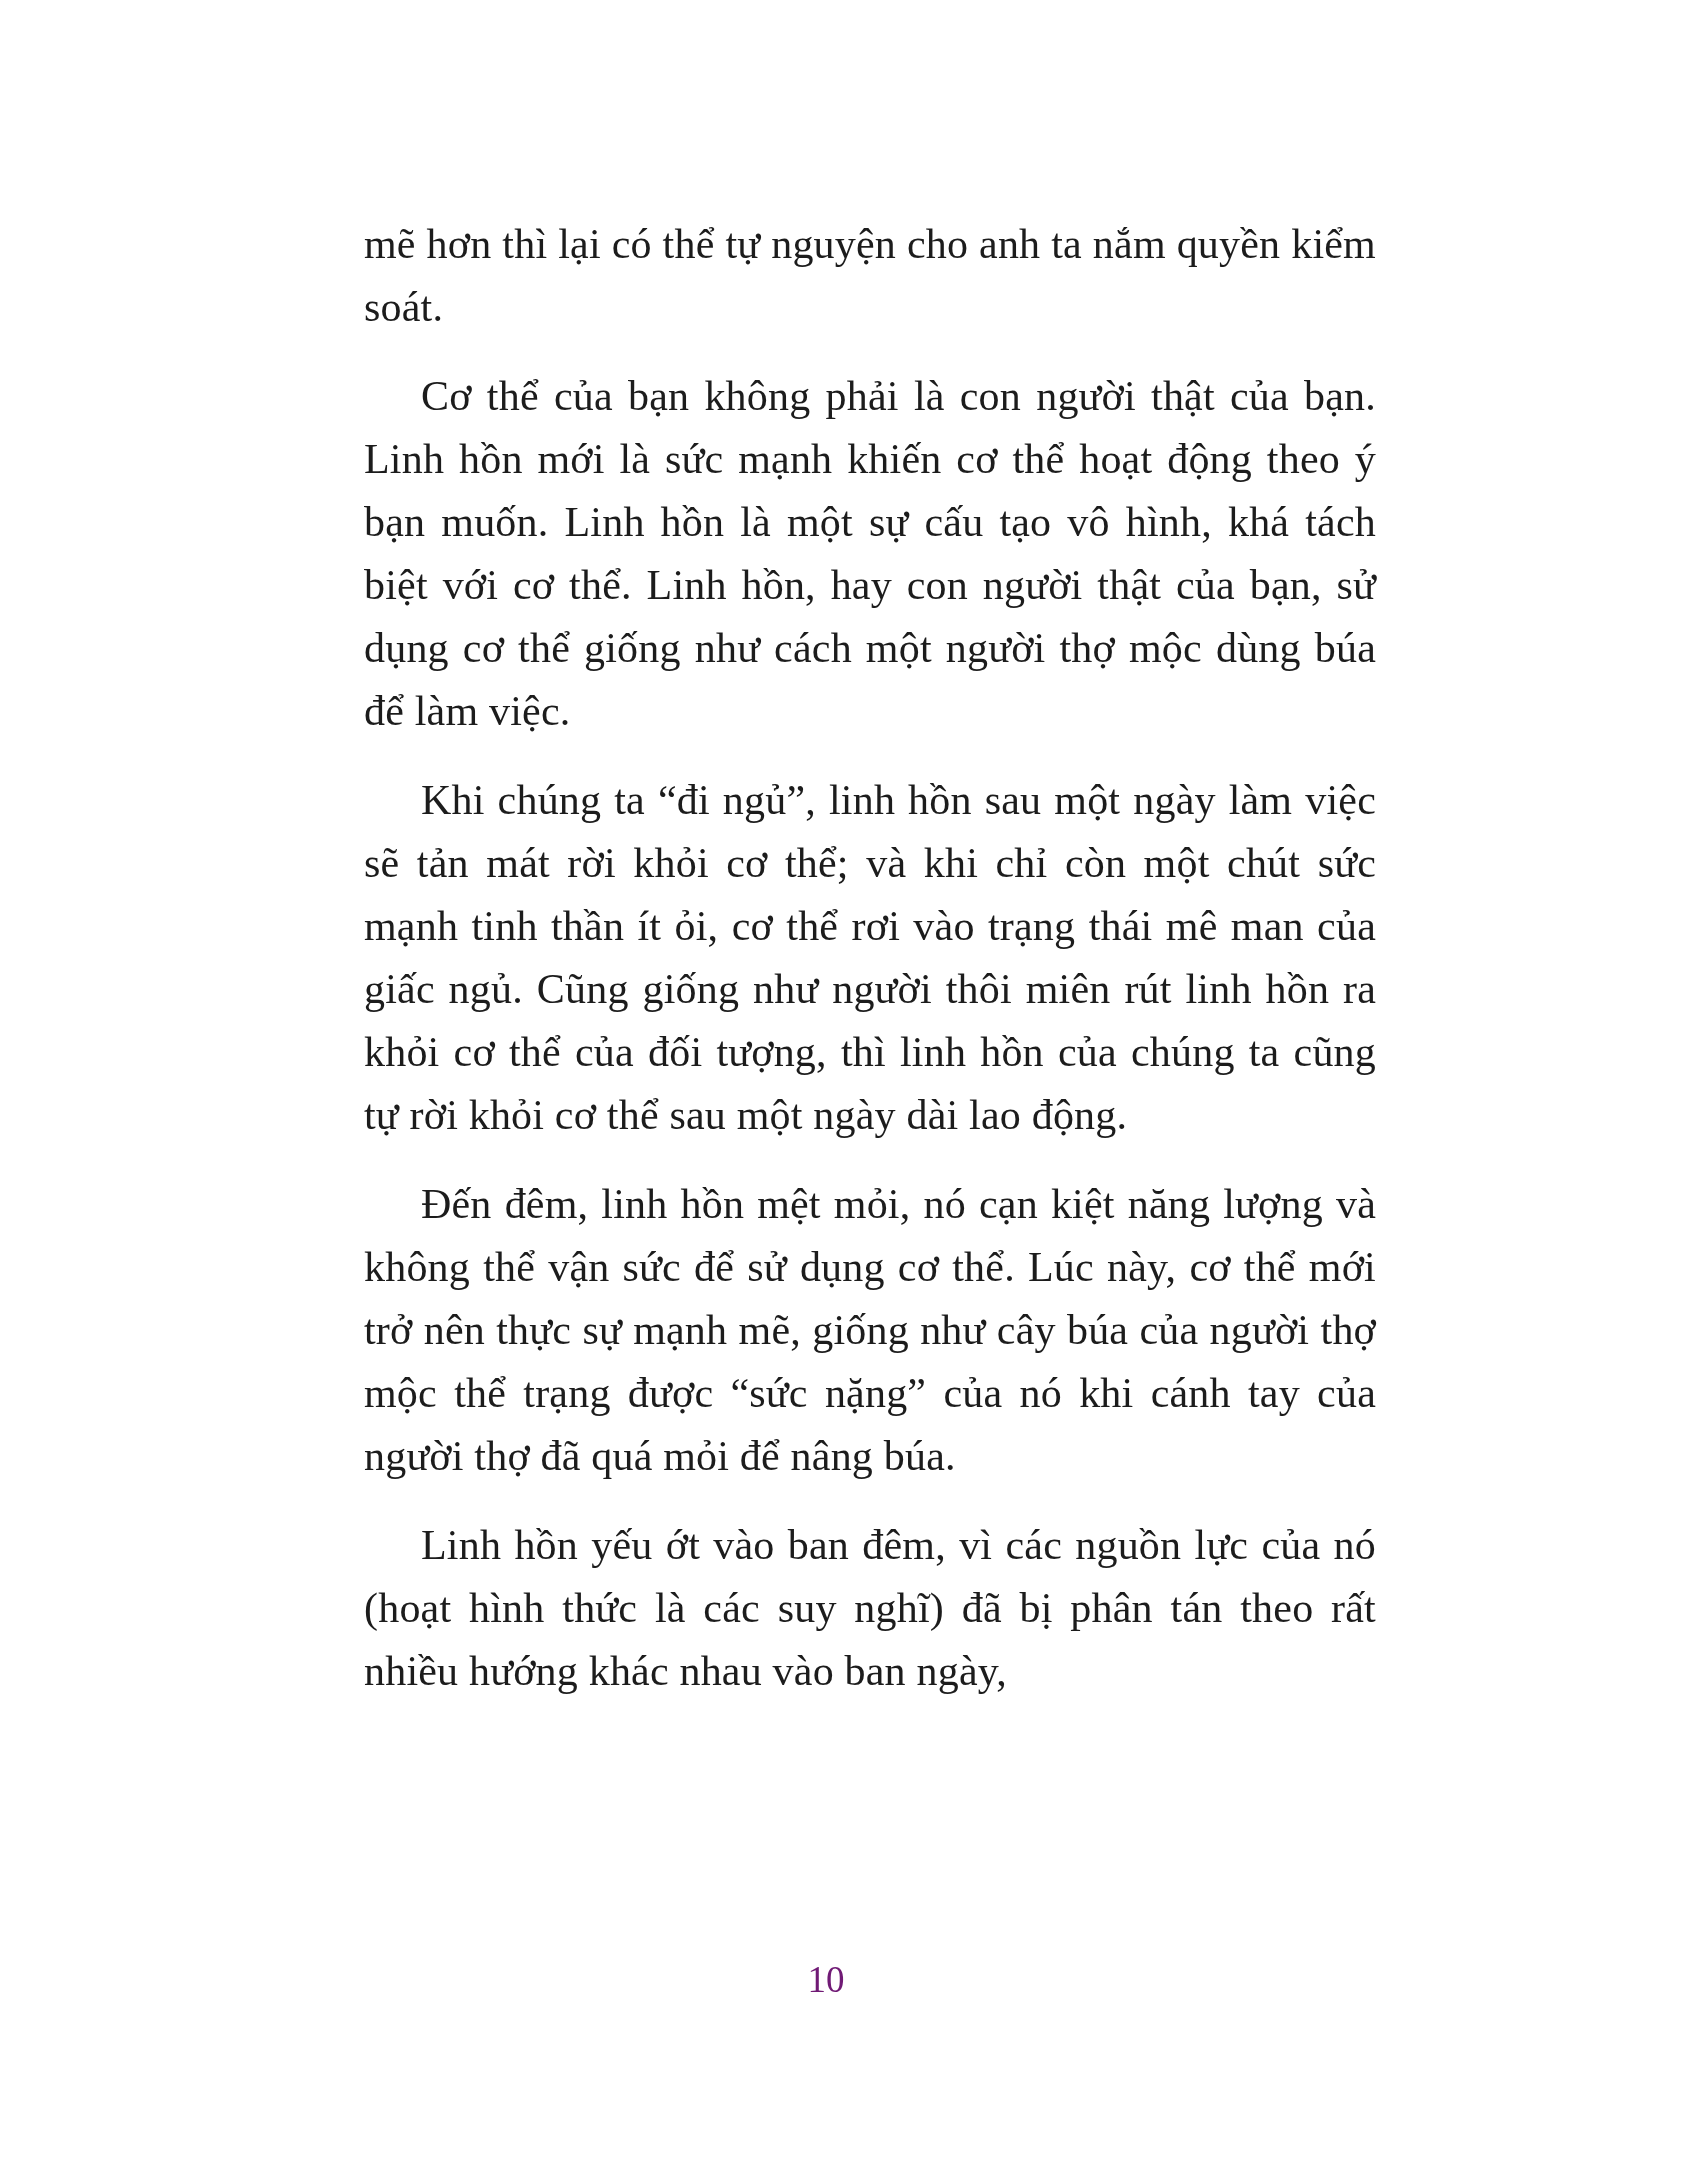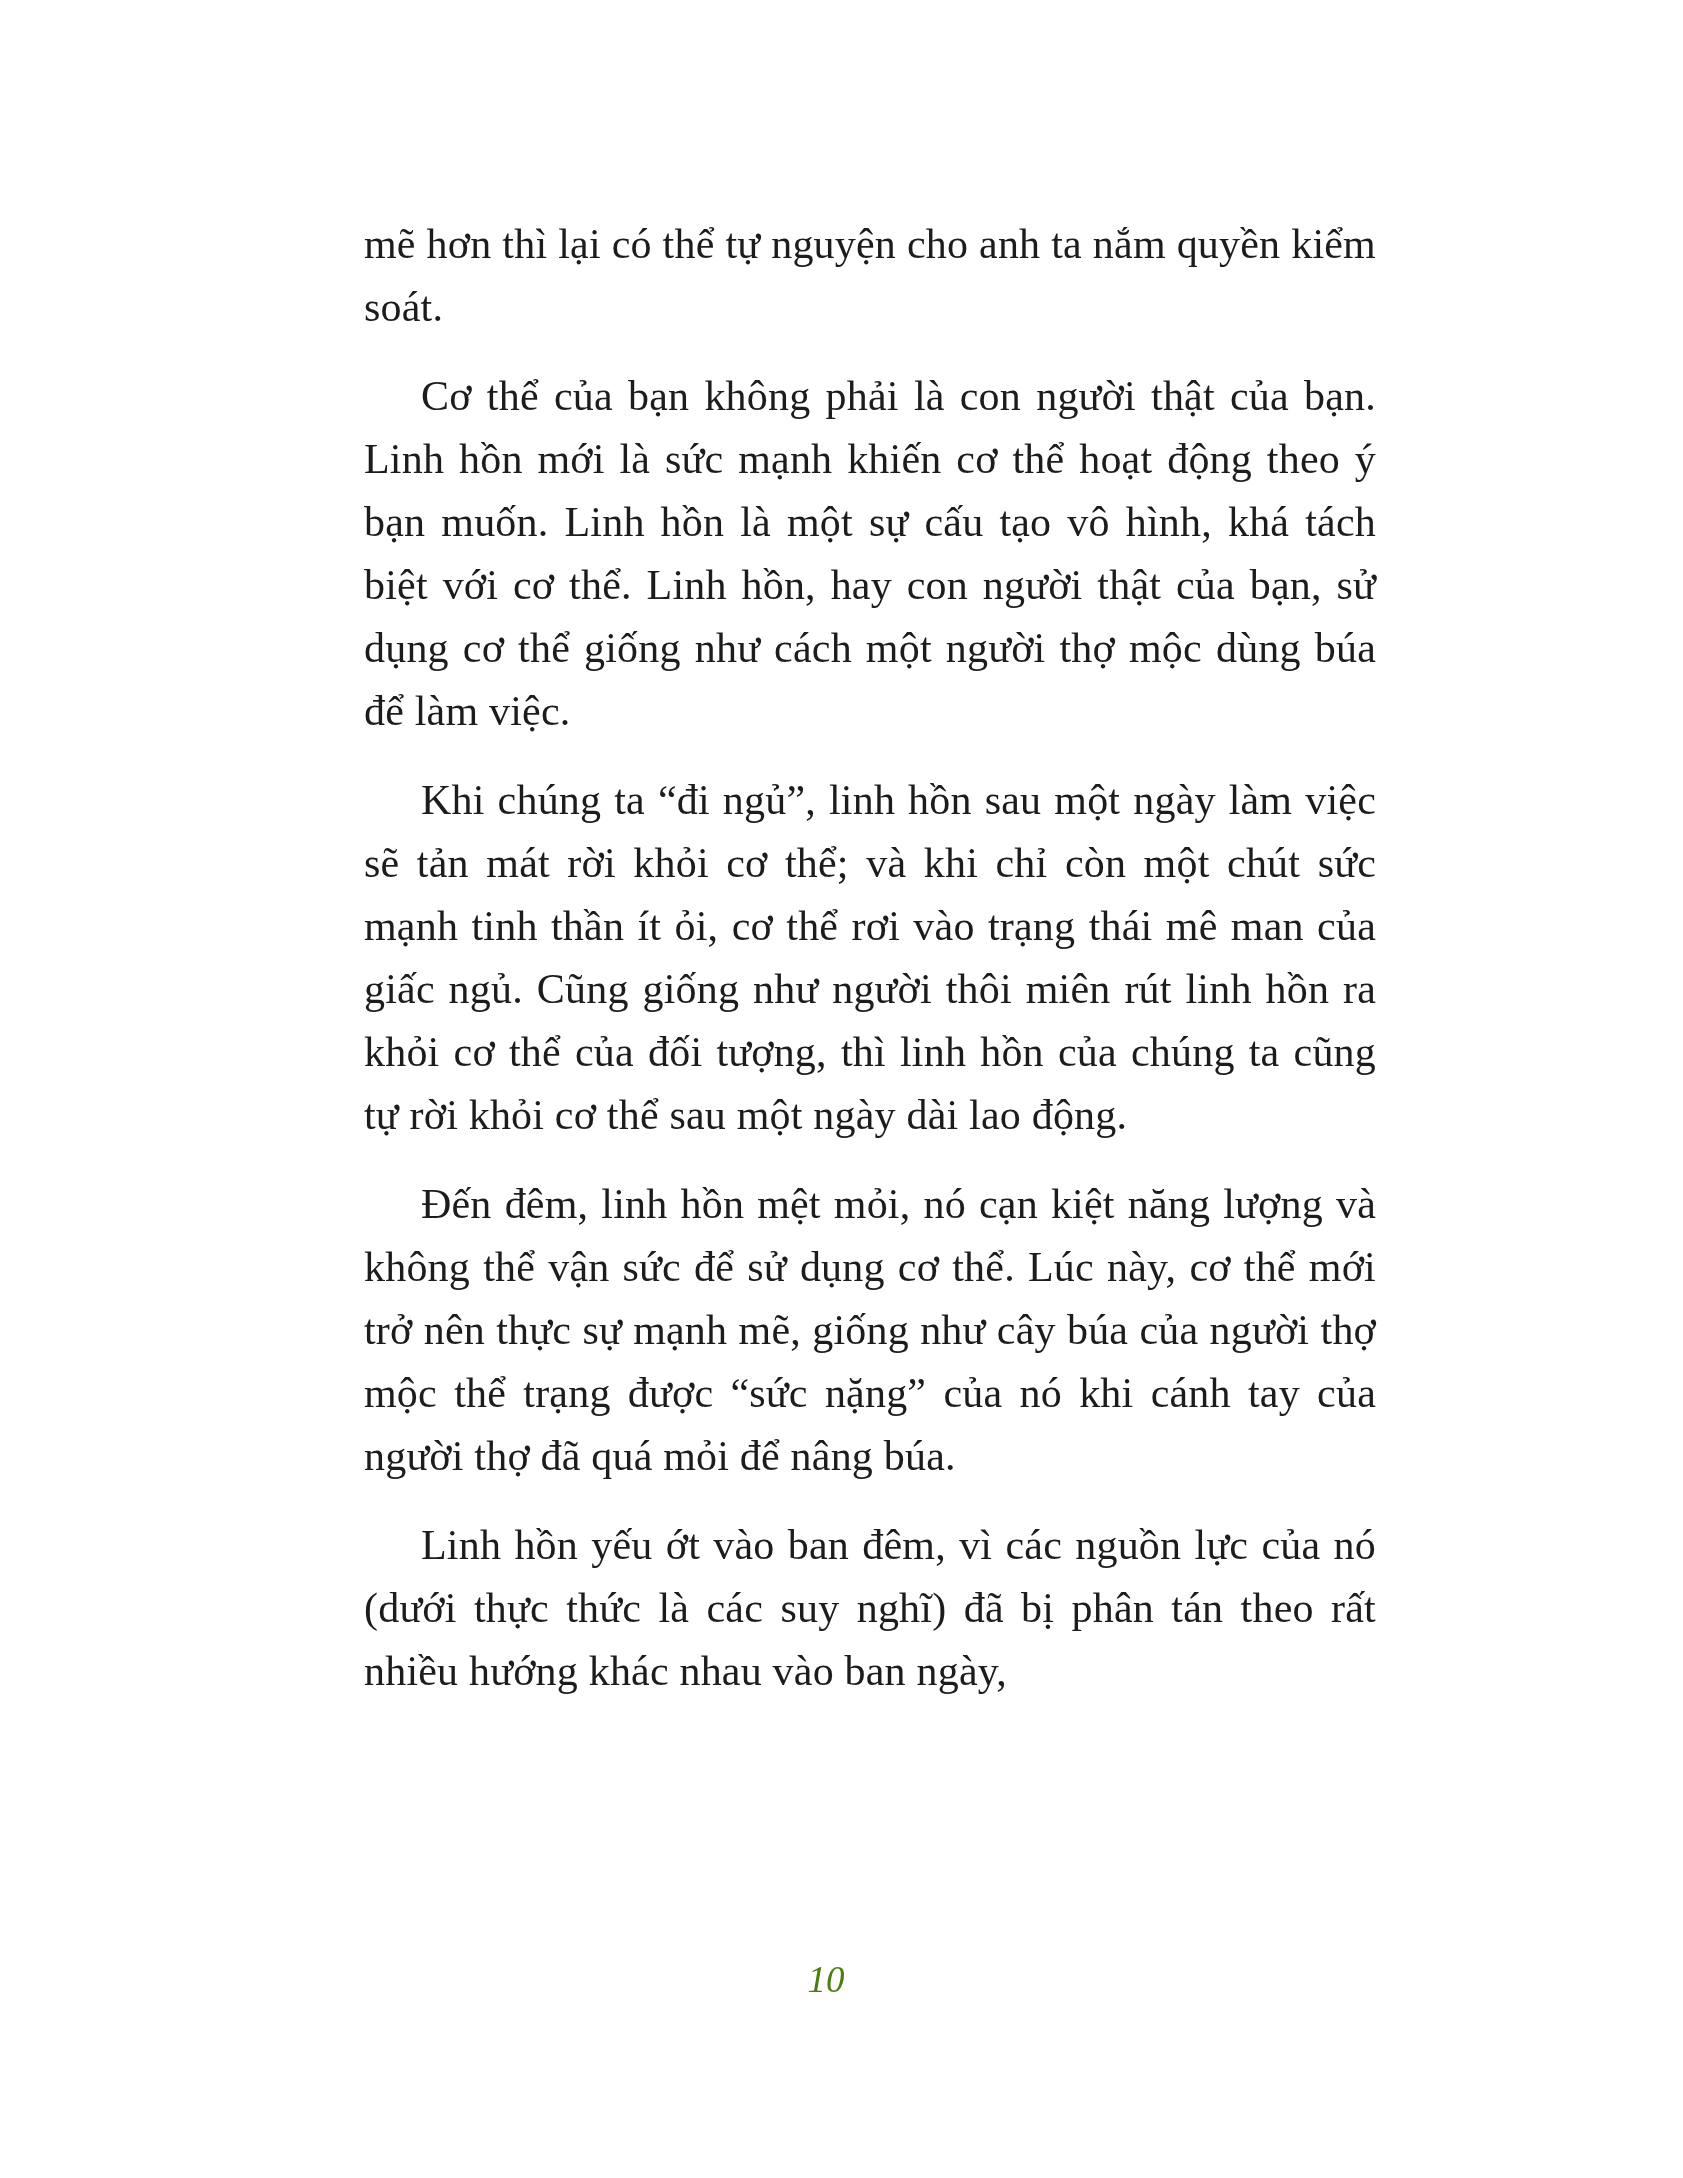--- a/index.html
+++ b/index.html
@@ -34,30 +34,29 @@
     text-indent: 57px;
   }
   .page-number {
     position: absolute;
     left: 320px;
     width: 1012px;
     top: 1958px;
     text-align: center;
     font-size: 37px;
     line-height: 44px;
-    color: #4d7c0f;
-    font-style: italic;
+    color: #701a75;
   }
 </style>
 </head>
 <body>
 
 <main>
   <section class="text-block">
     <p>mẽ hơn thì lại có thể tự nguyện cho anh ta nắm quyền kiểm soát.</p>
     <p class="indent">Cơ thể của bạn không phải là con người thật của bạn. Linh hồn mới là sức mạnh khiến cơ thể hoạt động theo ý bạn muốn. Linh hồn là một sự cấu tạo vô hình, khá tách biệt với cơ thể. Linh hồn, hay con người thật của bạn, sử dụng cơ thể giống như cách một người thợ mộc dùng búa để làm việc.</p>
     <p class="indent">Khi chúng ta “đi ngủ”, linh hồn sau một ngày làm việc sẽ tản mát rời khỏi cơ thể; và khi chỉ còn một chút sức mạnh tinh thần ít ỏi, cơ thể rơi vào trạng thái mê man của giấc ngủ. Cũng giống như người thôi miên rút linh hồn ra khỏi cơ thể của đối tượng, thì linh hồn của chúng ta cũng tự rời khỏi cơ thể sau một ngày dài lao động.</p>
     <p class="indent">Đến đêm, linh hồn mệt mỏi, nó cạn kiệt năng lượng và không thể vận sức để sử dụng cơ thể. Lúc này, cơ thể mới trở nên thực sự mạnh mẽ, giống như cây búa của người thợ mộc thể trạng được “sức nặng” của nó khi cánh tay của người thợ đã quá mỏi để nâng búa.</p>
-    <p class="indent">Linh hồn yếu ớt vào ban đêm, vì các nguồn lực của nó (dưới thực thức là các suy nghĩ) đã bị phân tán theo rất nhiều hướng khác nhau vào ban ngày,</p>
+    <p class="indent">Linh hồn yếu ớt vào ban đêm, vì các nguồn lực của nó (hoạt hình thức là các suy nghĩ) đã bị phân tán theo rất nhiều hướng khác nhau vào ban ngày,</p>
   </section>
   <div class="page-number">10</div>
 </main>
 
 
 </body></html>

